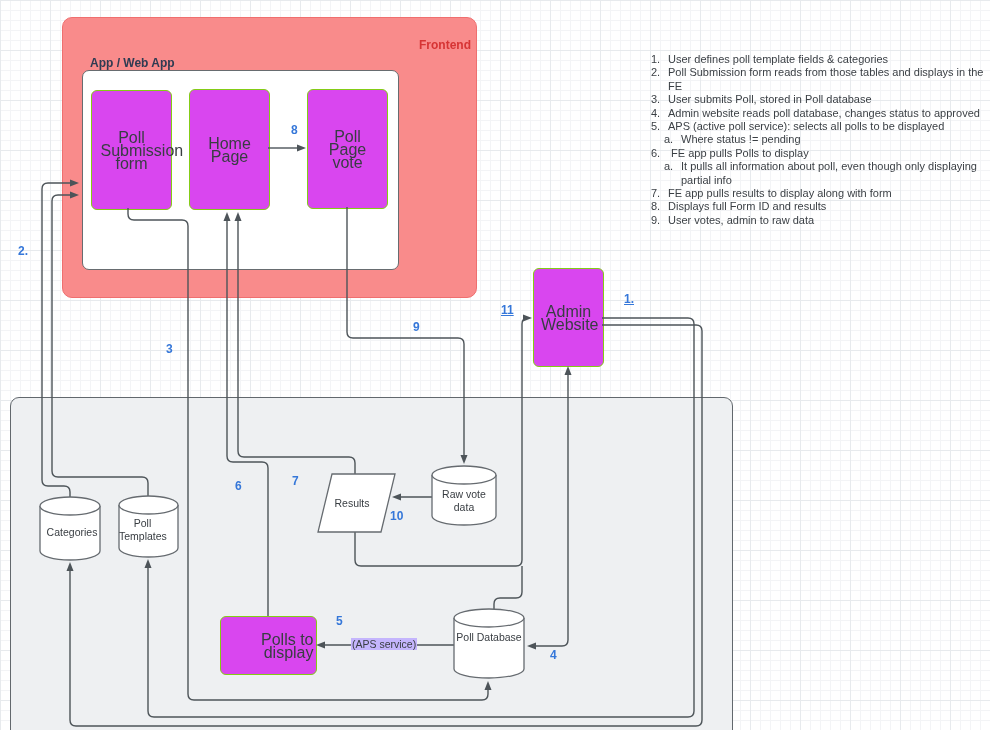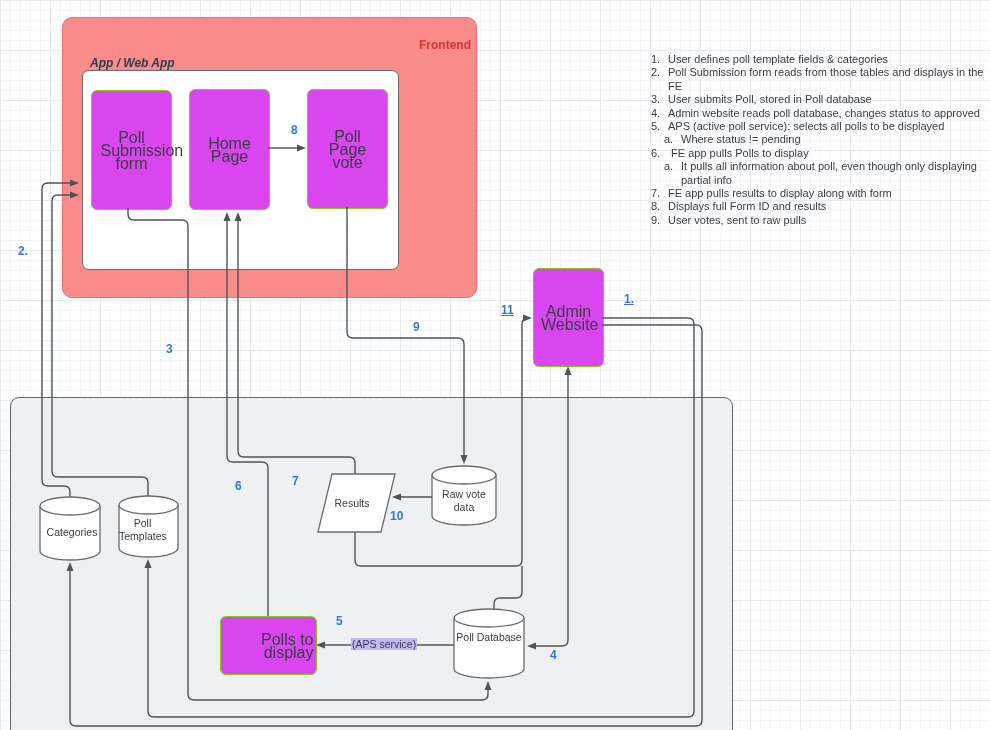--- a/index.html
+++ b/index.html
@@ -140,21 +140,21 @@
     <g>
       <path d="M454,618 V669 A35,9 0 0 0 524,669 V618"></path>
       <ellipse cx="489" cy="618" rx="35" ry="9"></ellipse>
     </g>
 
     <path d="M332,474 L395,474 L381,532 L318,532 Z"></path>
   </g>
 </svg>
 
 <div class="hlabel frontend-label" style="left:411px;top:38px;">Frontend</div>
-<div class="hlabel app-label" style="left:90px;top:56px;font-style:italic;">App / Web App</div>
+<div class="hlabel app-label" style="left:90px;top:56px;">App / Web App</div>
 
 <div class="shapetext" style="left:40px;top:526px;width:64px;">Categories</div>
 <div class="shapetext" style="left:119px;top:517px;width:47px;">Poll Templates</div>
 <div class="shapetext" style="left:432px;top:488px;width:64px;">Raw vote data</div>
 <div class="shapetext" style="left:454px;top:631px;width:70px;">Poll Database</div>
 <div class="shapetext" style="left:317px;top:497px;width:70px;">Results</div>
 <div class="apslabel" style="left:351px;top:638px;">(APS service)</div>
 
 <div class="num u" style="left:624px;top:292px;">1.</div>
 <div class="num" style="left:18px;top:244px;">2.</div>
@@ -204,15 +204,15 @@
   <div class="note-row">
       <span class="note-m">7.</span>
       <span class="note-t">FE app pulls results to display along with form</span>
     </div>
   <div class="note-row">
       <span class="note-m">8.</span>
       <span class="note-t">Displays full Form ID and results</span>
     </div>
   <div class="note-row">
       <span class="note-m">9.</span>
-      <span class="note-t">User votes, sent to raw pulls</span>
+      <span class="note-t">User votes, admin to raw data</span>
     </div>
 </div>
 
 </body></html>

